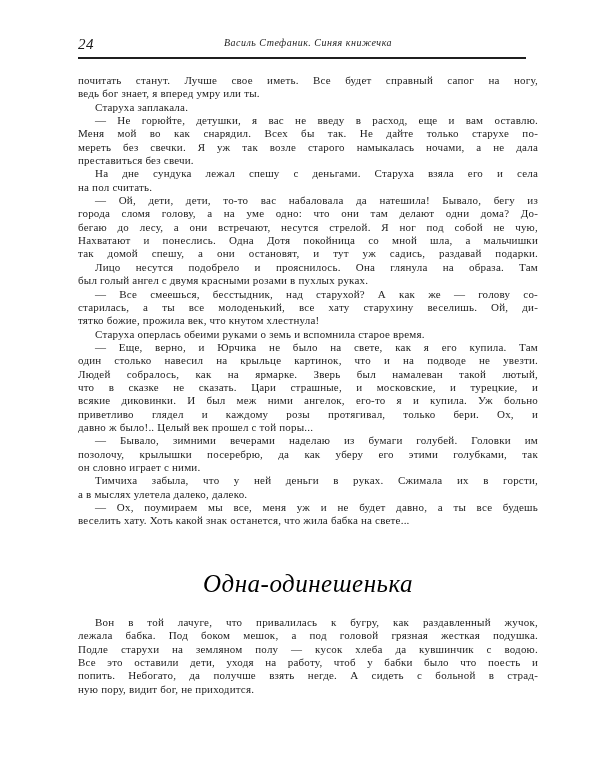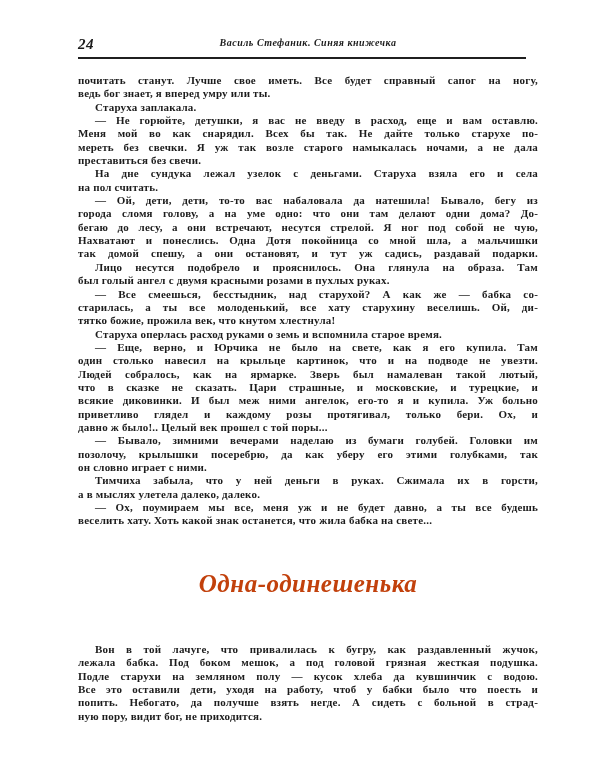--- a/index.html
+++ b/index.html
@@ -8,21 +8,20 @@
     background: #ffffff;
   }
   .page {
     position: relative;
     width: 600px;
     height: 765px;
     background: #ffffff;
     overflow: hidden;
     font-family: "Liberation Serif", serif;
     color: #1c1c1c;
-    font-weight: bold;
   }
   
   .header-row {
     position: absolute;
     left: 78px;
     top: 36px;
     width: 460px;
     height: 18px;
   }
   .page-number {
@@ -51,21 +50,21 @@
     height: 2px;
     background: #1f1f1f;
   }
   
   .text-block {
     position: absolute;
     left: 78px;
     width: 460px;
   }
   .text-block.story-end { top: 74px; }
-  .text-block.new-story-text { top: 643px; }
+  .text-block.new-story-text { top: 616px; }
   .para { margin: 0; padding: 0; }
   .line {
     height: 13.35px;
     line-height: 13.35px;
     font-size: 11px;
     letter-spacing: 0.2px;
     white-space: nowrap;
     text-align: justify;
     text-align-last: justify;
     overflow: visible;
@@ -77,21 +76,21 @@
     position: absolute;
     left: 78px;
     top: 569px;
     width: 460px;
     height: 30px;
     line-height: 30px;
     text-align: center;
     font-style: italic;
     font-size: 25px;
     letter-spacing: 0.5px;
-    color: #c2410c;
+    color: #000000;
   }
 </style>
 </head>
 <body>
 
 <div class="page">
 
   <div class="header-row">
     <span class="page-number">24</span>
     <span class="running-title">Василь Стефаник. Синяя книжечка</span>
@@ -107,41 +106,41 @@
       <div class="para indent">
         <div class="line first last">Старуха заплакала.</div>
       </div>
       <div class="para indent">
         <div class="line first">— Не горюйте, детушки, я вас не введу в расход, еще и вам оставлю.</div>
         <div class="line">Меня мой во как снарядил. Всех бы так. Не дайте только старухе по-</div>
         <div class="line">мереть без свечки. Я уж так возле старого намыкалась ночами, а не дала</div>
         <div class="line last">преставиться без свечи.</div>
       </div>
       <div class="para indent">
-        <div class="line first">На дне сундука лежал узелок с деньгами. Старуха взяла его и села</div>
+        <div class="line first">На дне сундука лежал спешу с деньгами. Старуха взяла его и села</div>
         <div class="line last">на пол считать.</div>
       </div>
       <div class="para indent">
         <div class="line first">— Ой, дети, дети, то-то вас набаловала да натешила! Бывало, бегу из</div>
         <div class="line">города сломя голову, а на уме одно: что они там делают одни дома? До-</div>
         <div class="line">бегаю до лесу, а они встречают, несутся стрелой. Я ног под собой не чую,</div>
         <div class="line">Нахватают и понеслись. Одна Дотя покойница со мной шла, а мальчишки</div>
         <div class="line">так домой спешу, а они остановят, и тут уж садись, раздавай подарки.</div>
       </div>
       <div class="para indent">
         <div class="line first">Лицо несутся подобрело и прояснилось. Она глянула на образа. Там</div>
         <div class="line last">был голый ангел с двумя красными розами в пухлых руках.</div>
       </div>
       <div class="para indent">
-        <div class="line first">— Все смеешься, бесстыдник, над старухой? А как же — бабка со-</div>
+        <div class="line first">— Все смеешься, бесстыдник, над старухой? А как же — голову со-</div>
         <div class="line">старилась, а ты все молоденький, все хату старухину веселишь. Ой, ди-</div>
         <div class="line last">тятко божие, прожила век, что кнутом хлестнула!</div>
       </div>
       <div class="para indent">
-        <div class="line first last">Старуха оперлась расход руками о земь и вспомнила старое время.</div>
+        <div class="line first last">Старуха оперлась обеими руками о земь и вспомнила старое время.</div>
       </div>
       <div class="para indent">
         <div class="line first">— Еще, верно, и Юрчика не было на свете, как я его купила. Там</div>
         <div class="line">один столько навесил на крыльце картинок, что и на подводе не увезти.</div>
         <div class="line">Людей собралось, как на ярмарке. Зверь был намалеван такой лютый,</div>
         <div class="line">что в сказке не сказать. Цари страшные, и московские, и турецкие, и</div>
         <div class="line">всякие диковинки. И был меж ними ангелок, его-то я и купила. Уж больно</div>
         <div class="line">приветливо глядел и каждому розы протягивал, только бери. Ох, и</div>
         <div class="line last">давно ж было!.. Целый век прошел с той поры...</div>
       </div>

